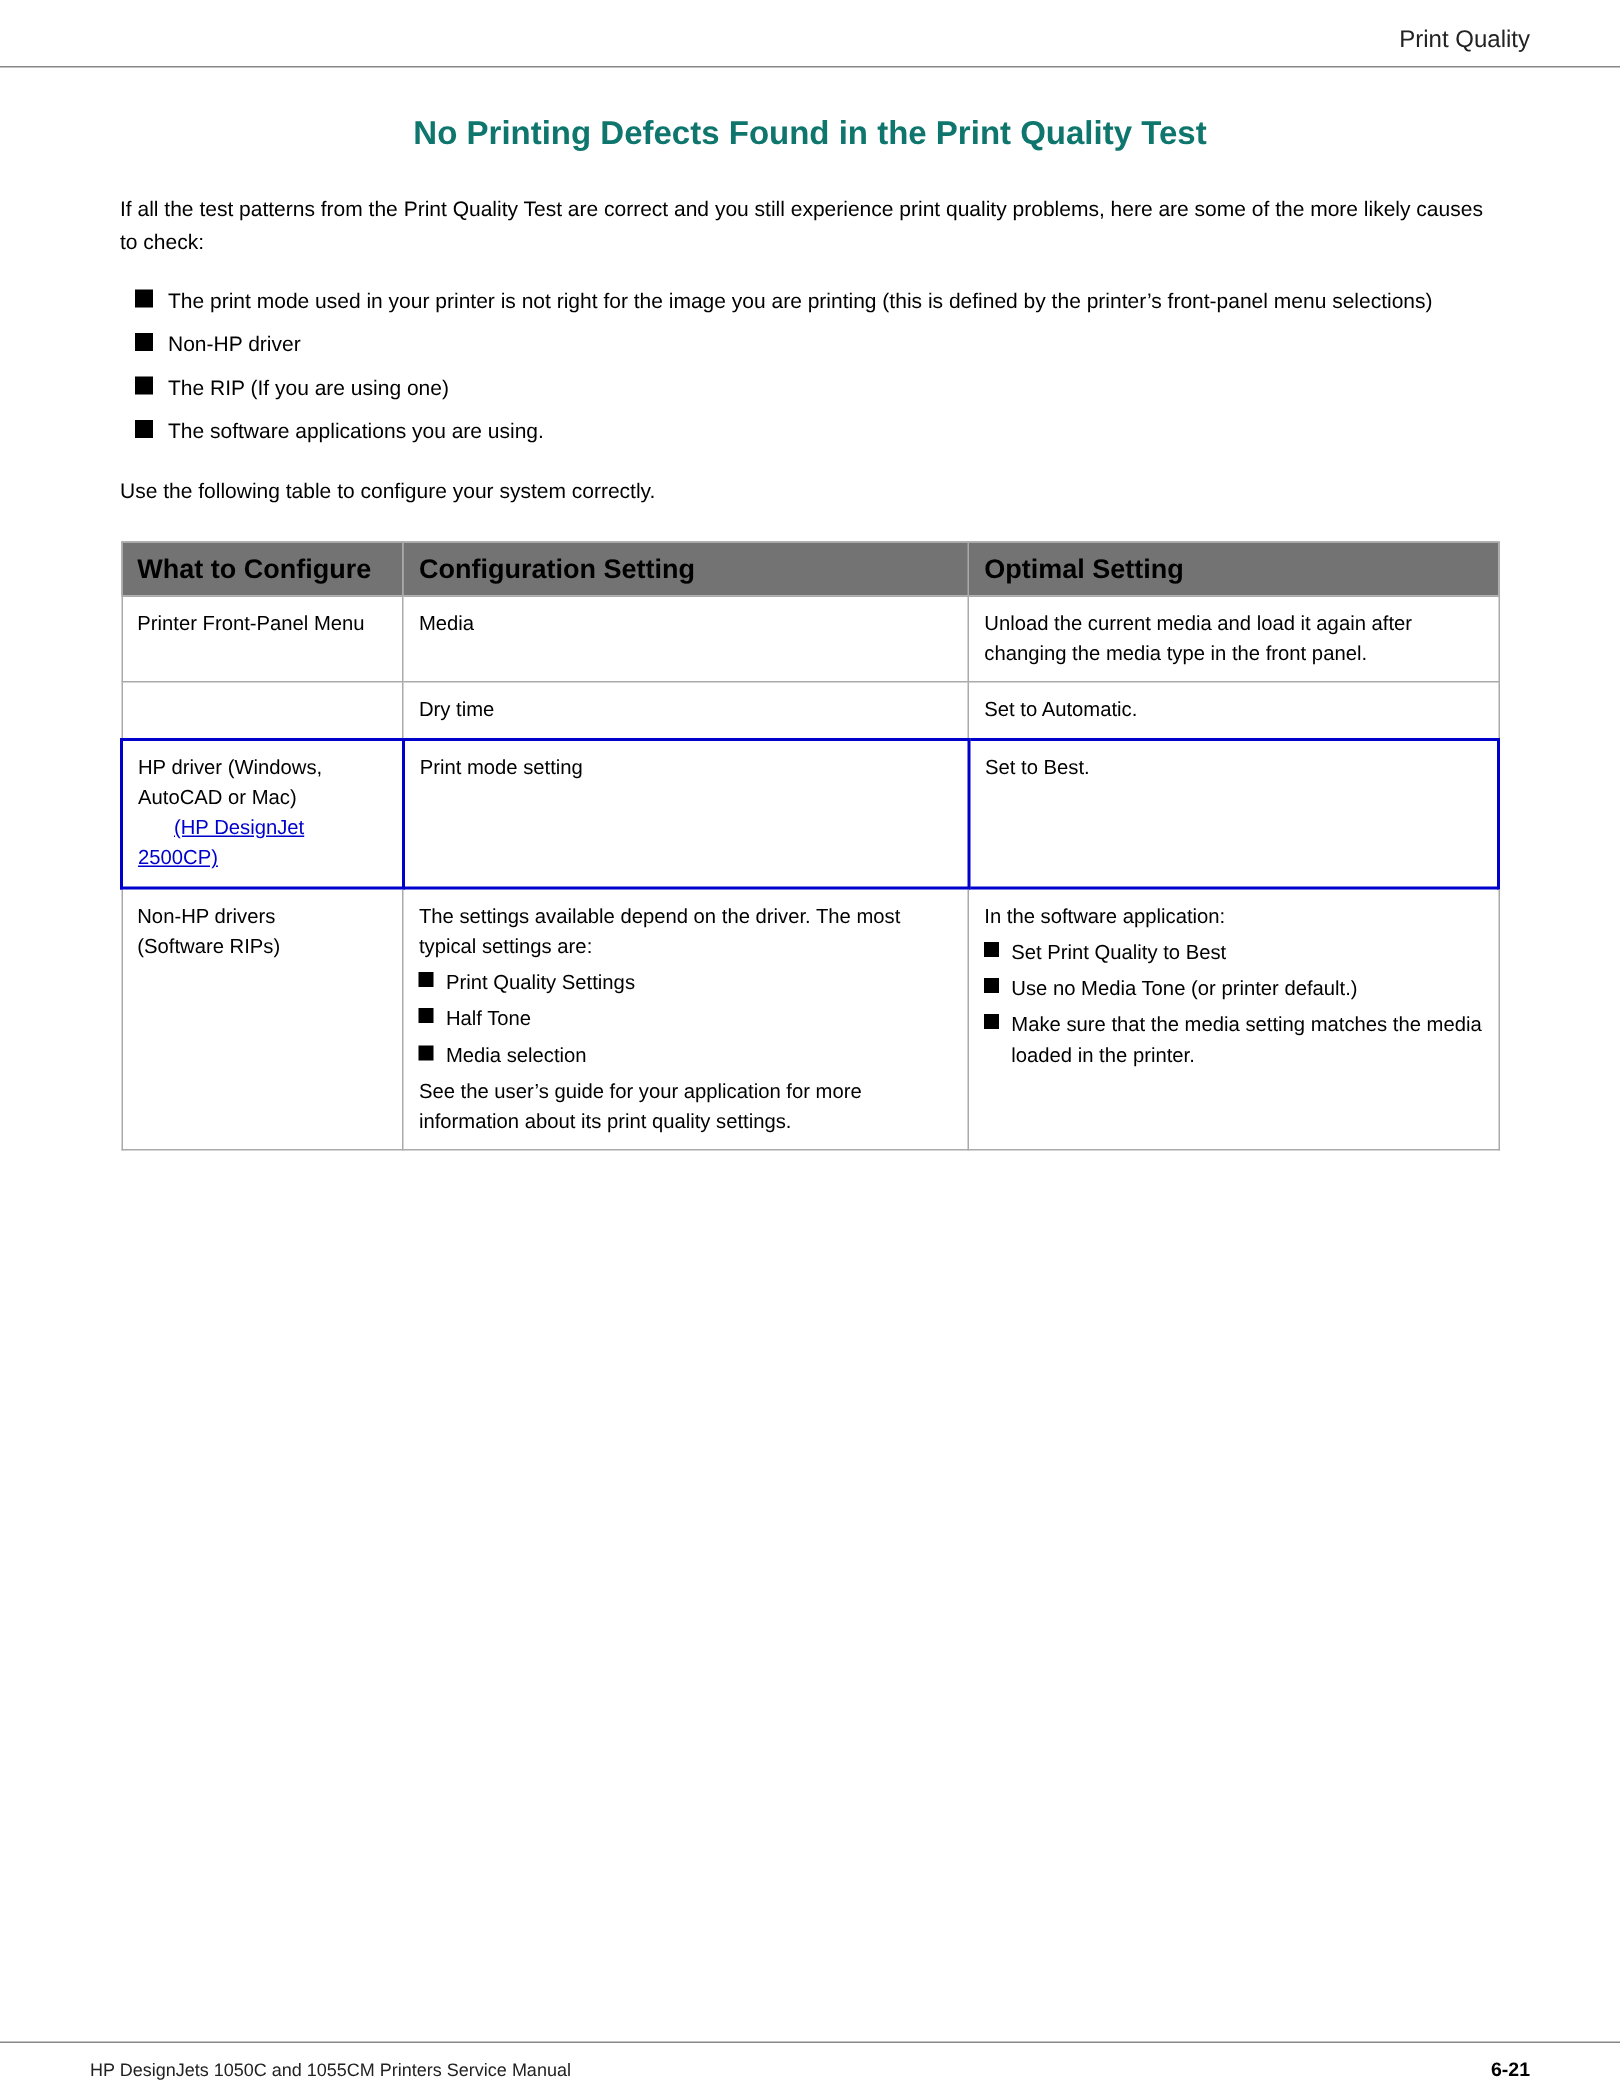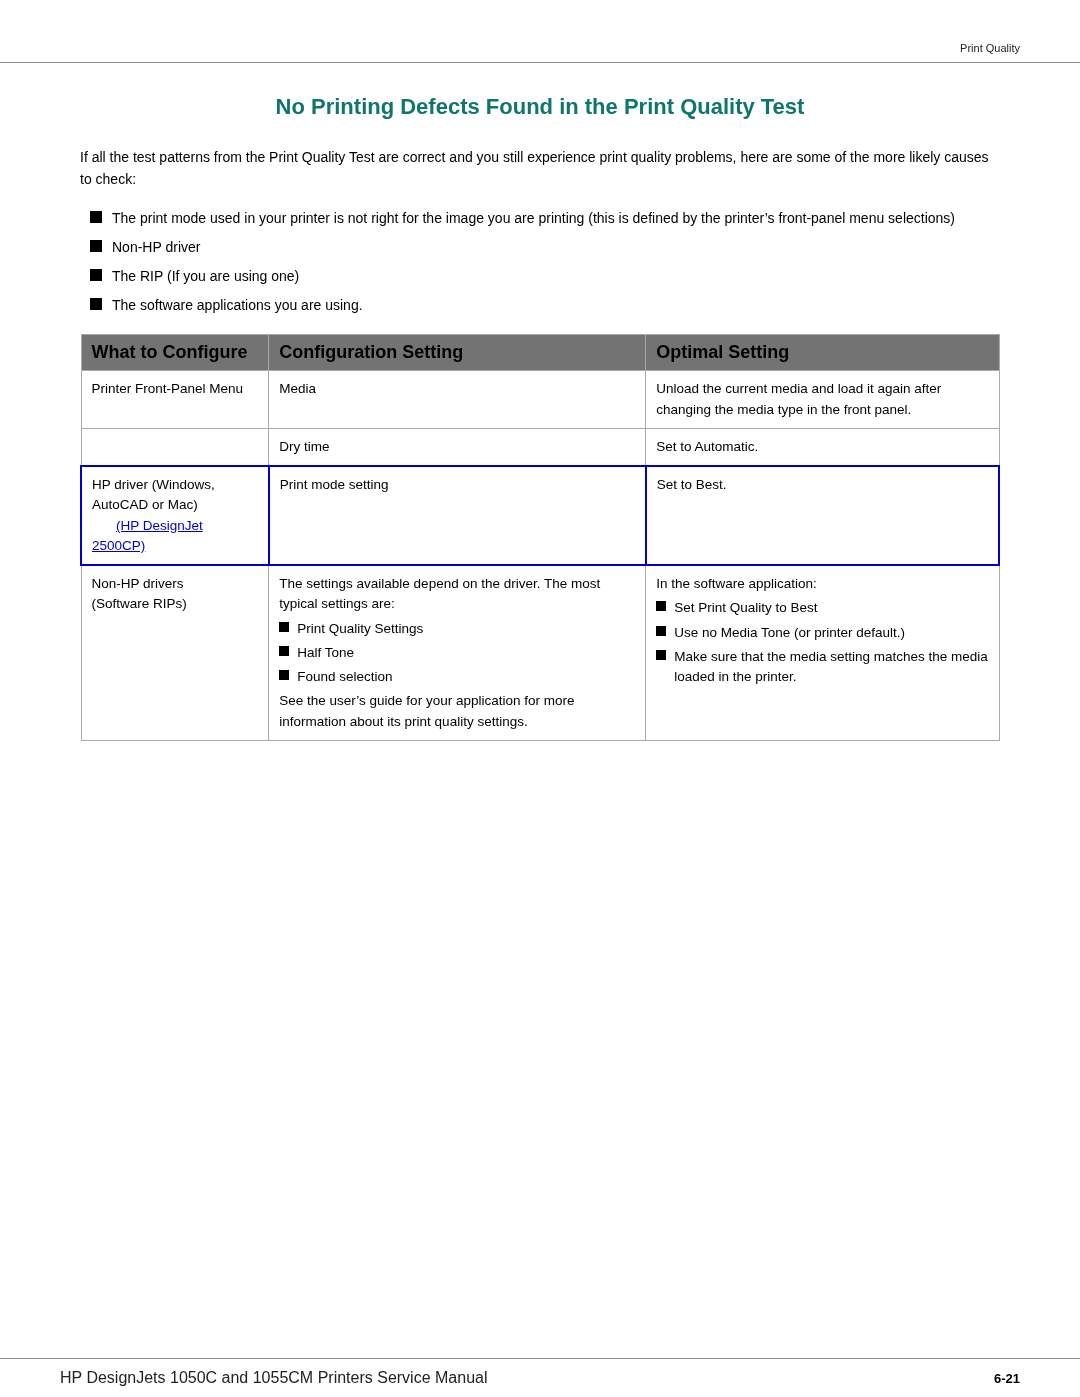--- a/index.html
+++ b/index.html
@@ -27,23 +27,22 @@
     }
 
     .header-section {
       display: flex;
       justify-content: flex-end;
       padding: 18px 60px 8px 60px;
       border-bottom: 1.5px solid #888;
     }
 
     .header-title {
-      font-size: 11px;
+      font-size: 16px;
       color: #222;
-      margin-top: 24px;
     }
 
     .content-area {
       padding: 30px 80px 40px 80px;
     }
 
     .main-title {
       font-size: 22px;
       font-weight: bold;
       text-align: center;
@@ -157,21 +156,21 @@
       left: 0;
       right: 0;
       border-top: 1.5px solid #888;
       padding: 10px 60px;
       display: flex;
       justify-content: space-between;
       align-items: center;
     }
 
     .footer-left {
-      font-size: 16px;
+      font-size: 12px;
       color: #222;
     }
 
     .footer-right {
       font-size: 13px;
       font-weight: bold;
       color: #000000;
     }
   </style>
 </head>
@@ -201,20 +200,21 @@
       <li>
         <span class="bullet-icon"></span>
         <span>The RIP (If you are using one)</span>
       </li>
       <li>
         <span class="bullet-icon"></span>
         <span>The software applications you are using.</span>
       </li>
     </ul>
 
+    <p class="follow-up-text">Use the following table to configure your system correctly.</p>
 
     <table class="config-table">
       <thead>
         <tr>
           <th>What to Configure</th>
           <th>Configuration Setting</th>
           <th>Optimal Setting</th>
         </tr>
       </thead>
       <tbody>
@@ -249,21 +249,21 @@
               <li>
                 <span class="small-bullet"></span>
                 <span>Print Quality Settings</span>
               </li>
               <li>
                 <span class="small-bullet"></span>
                 <span>Half Tone</span>
               </li>
               <li>
                 <span class="small-bullet"></span>
-                <span>Found selection</span>
+                <span>Media selection</span>
               </li>
             </ul>
             <span>See the user’s guide for your application for more information about its print quality settings.</span>
           </td>
           <td>
             <span>In the software application:</span>
             <ul class="cell-bullet-list">
               <li>
                 <span class="small-bullet"></span>
                 <span>Set Print Quality to Best</span>

